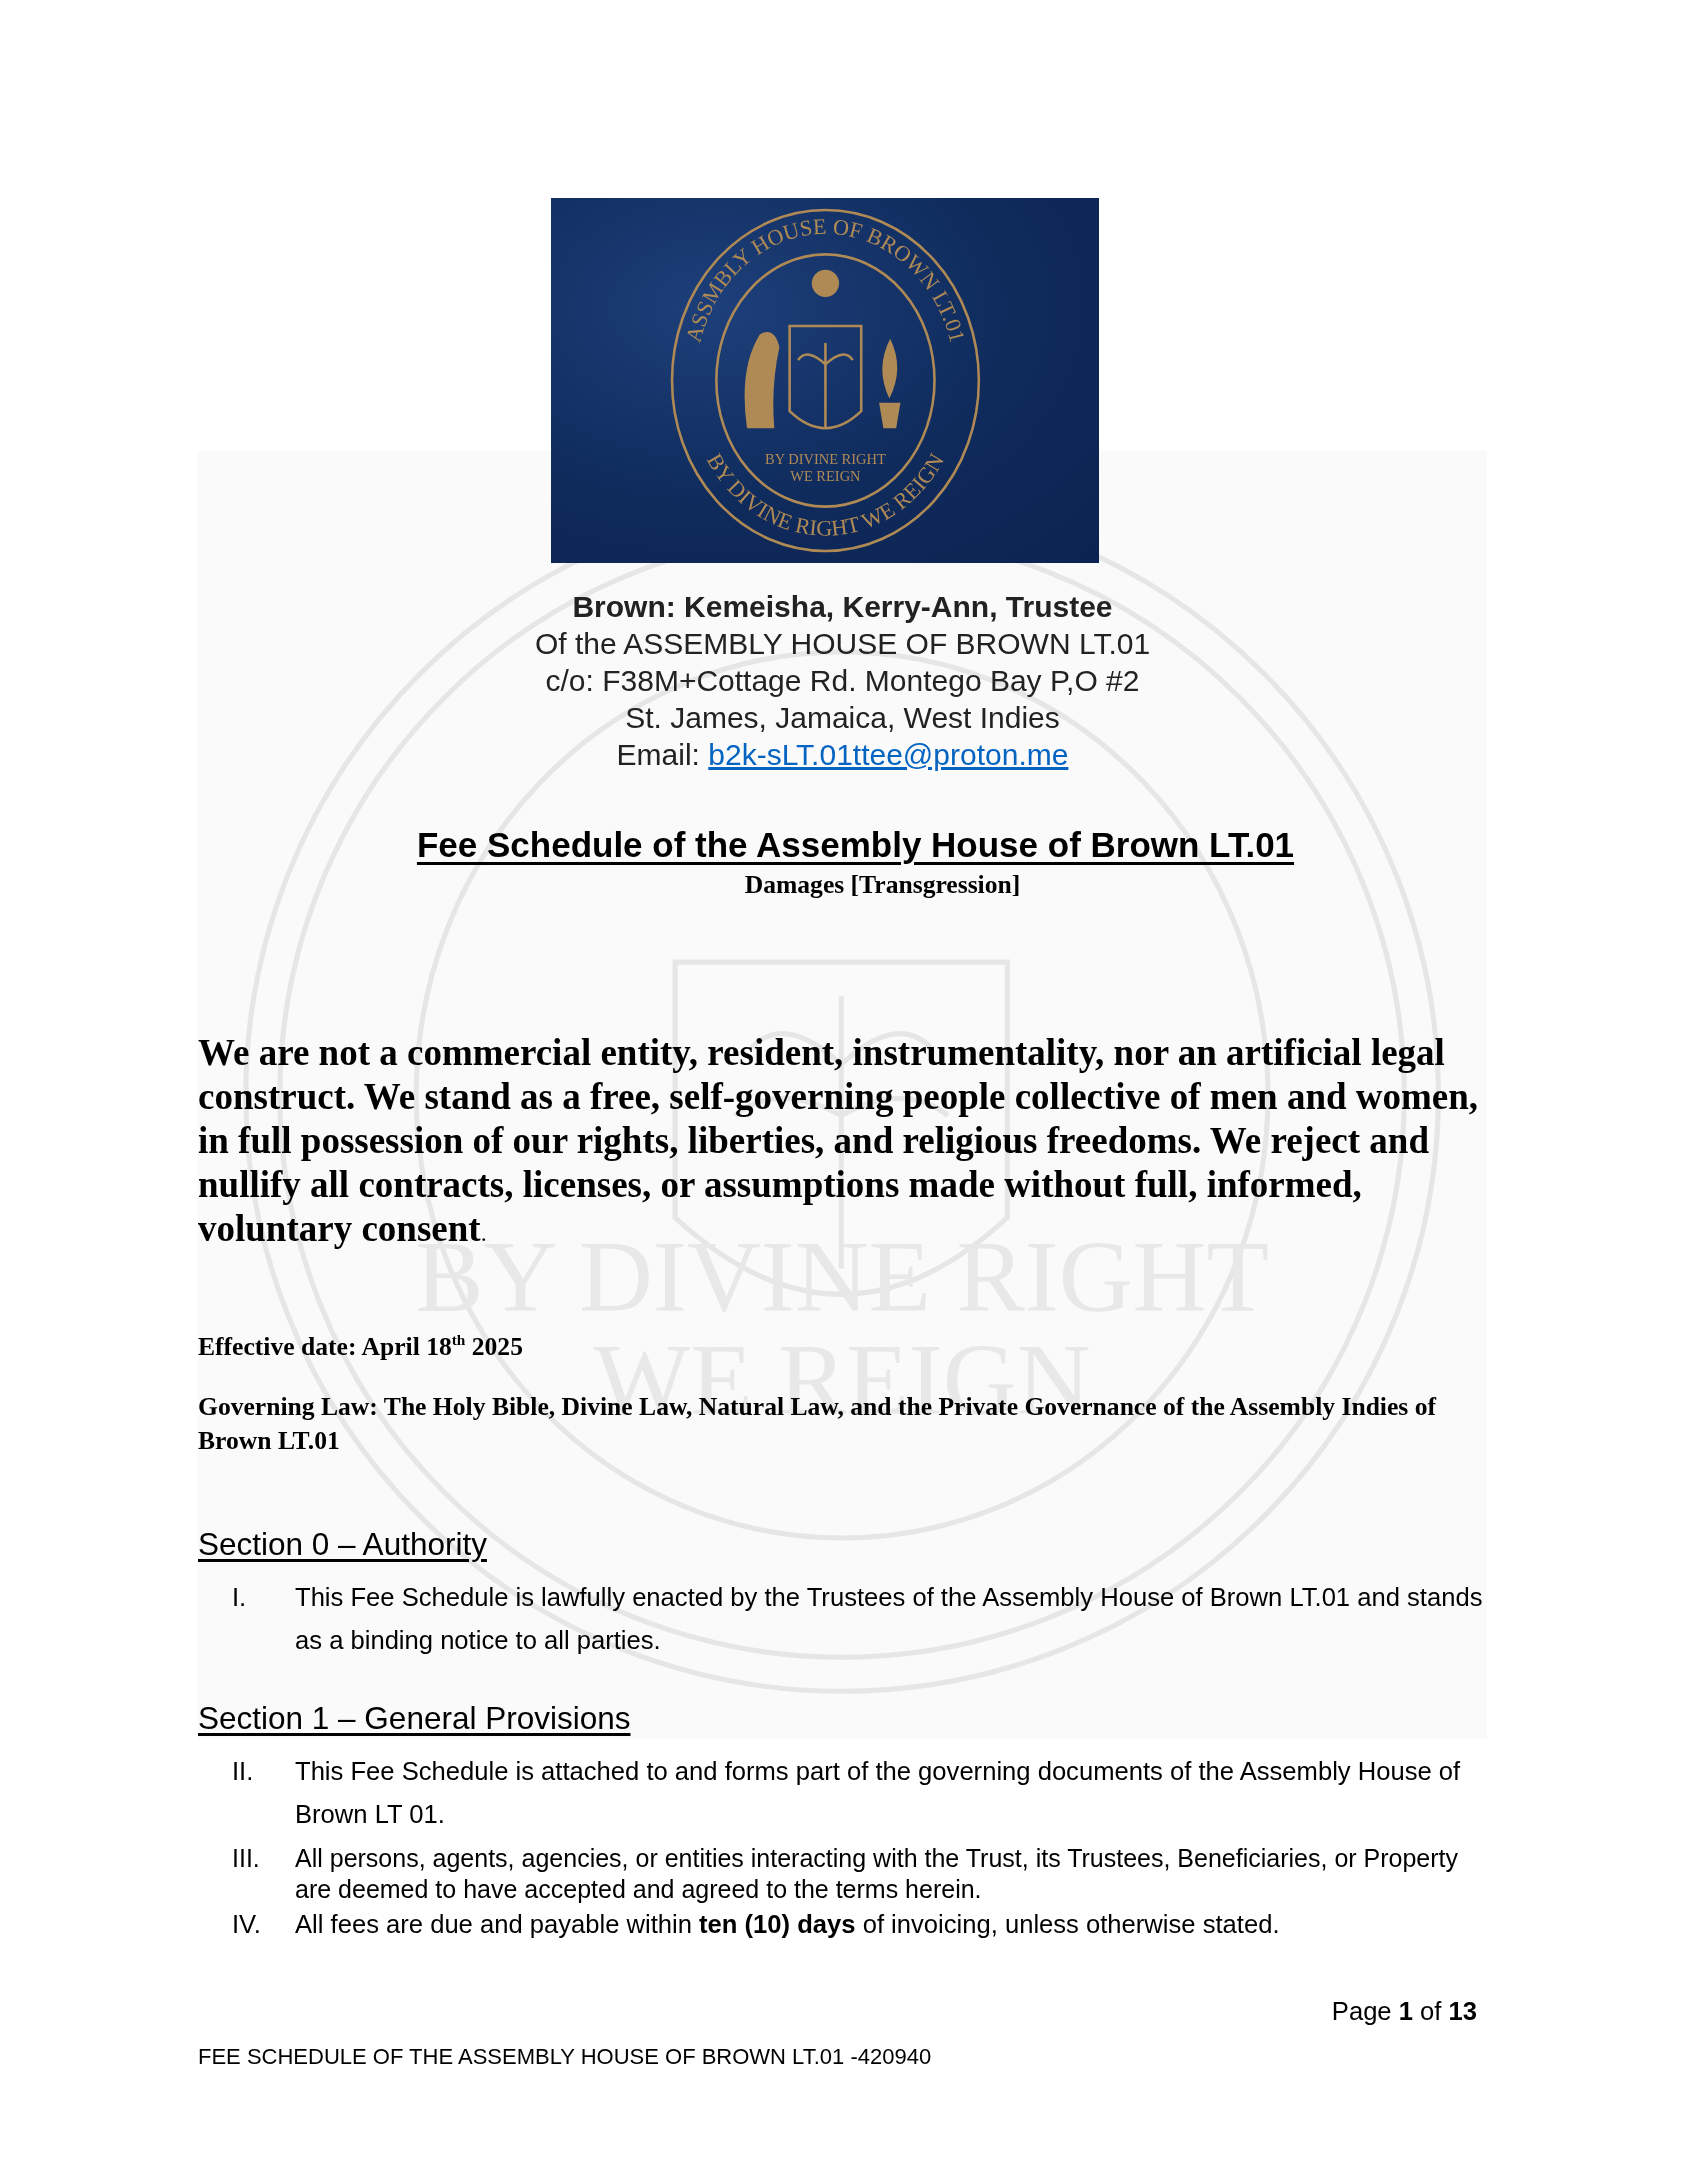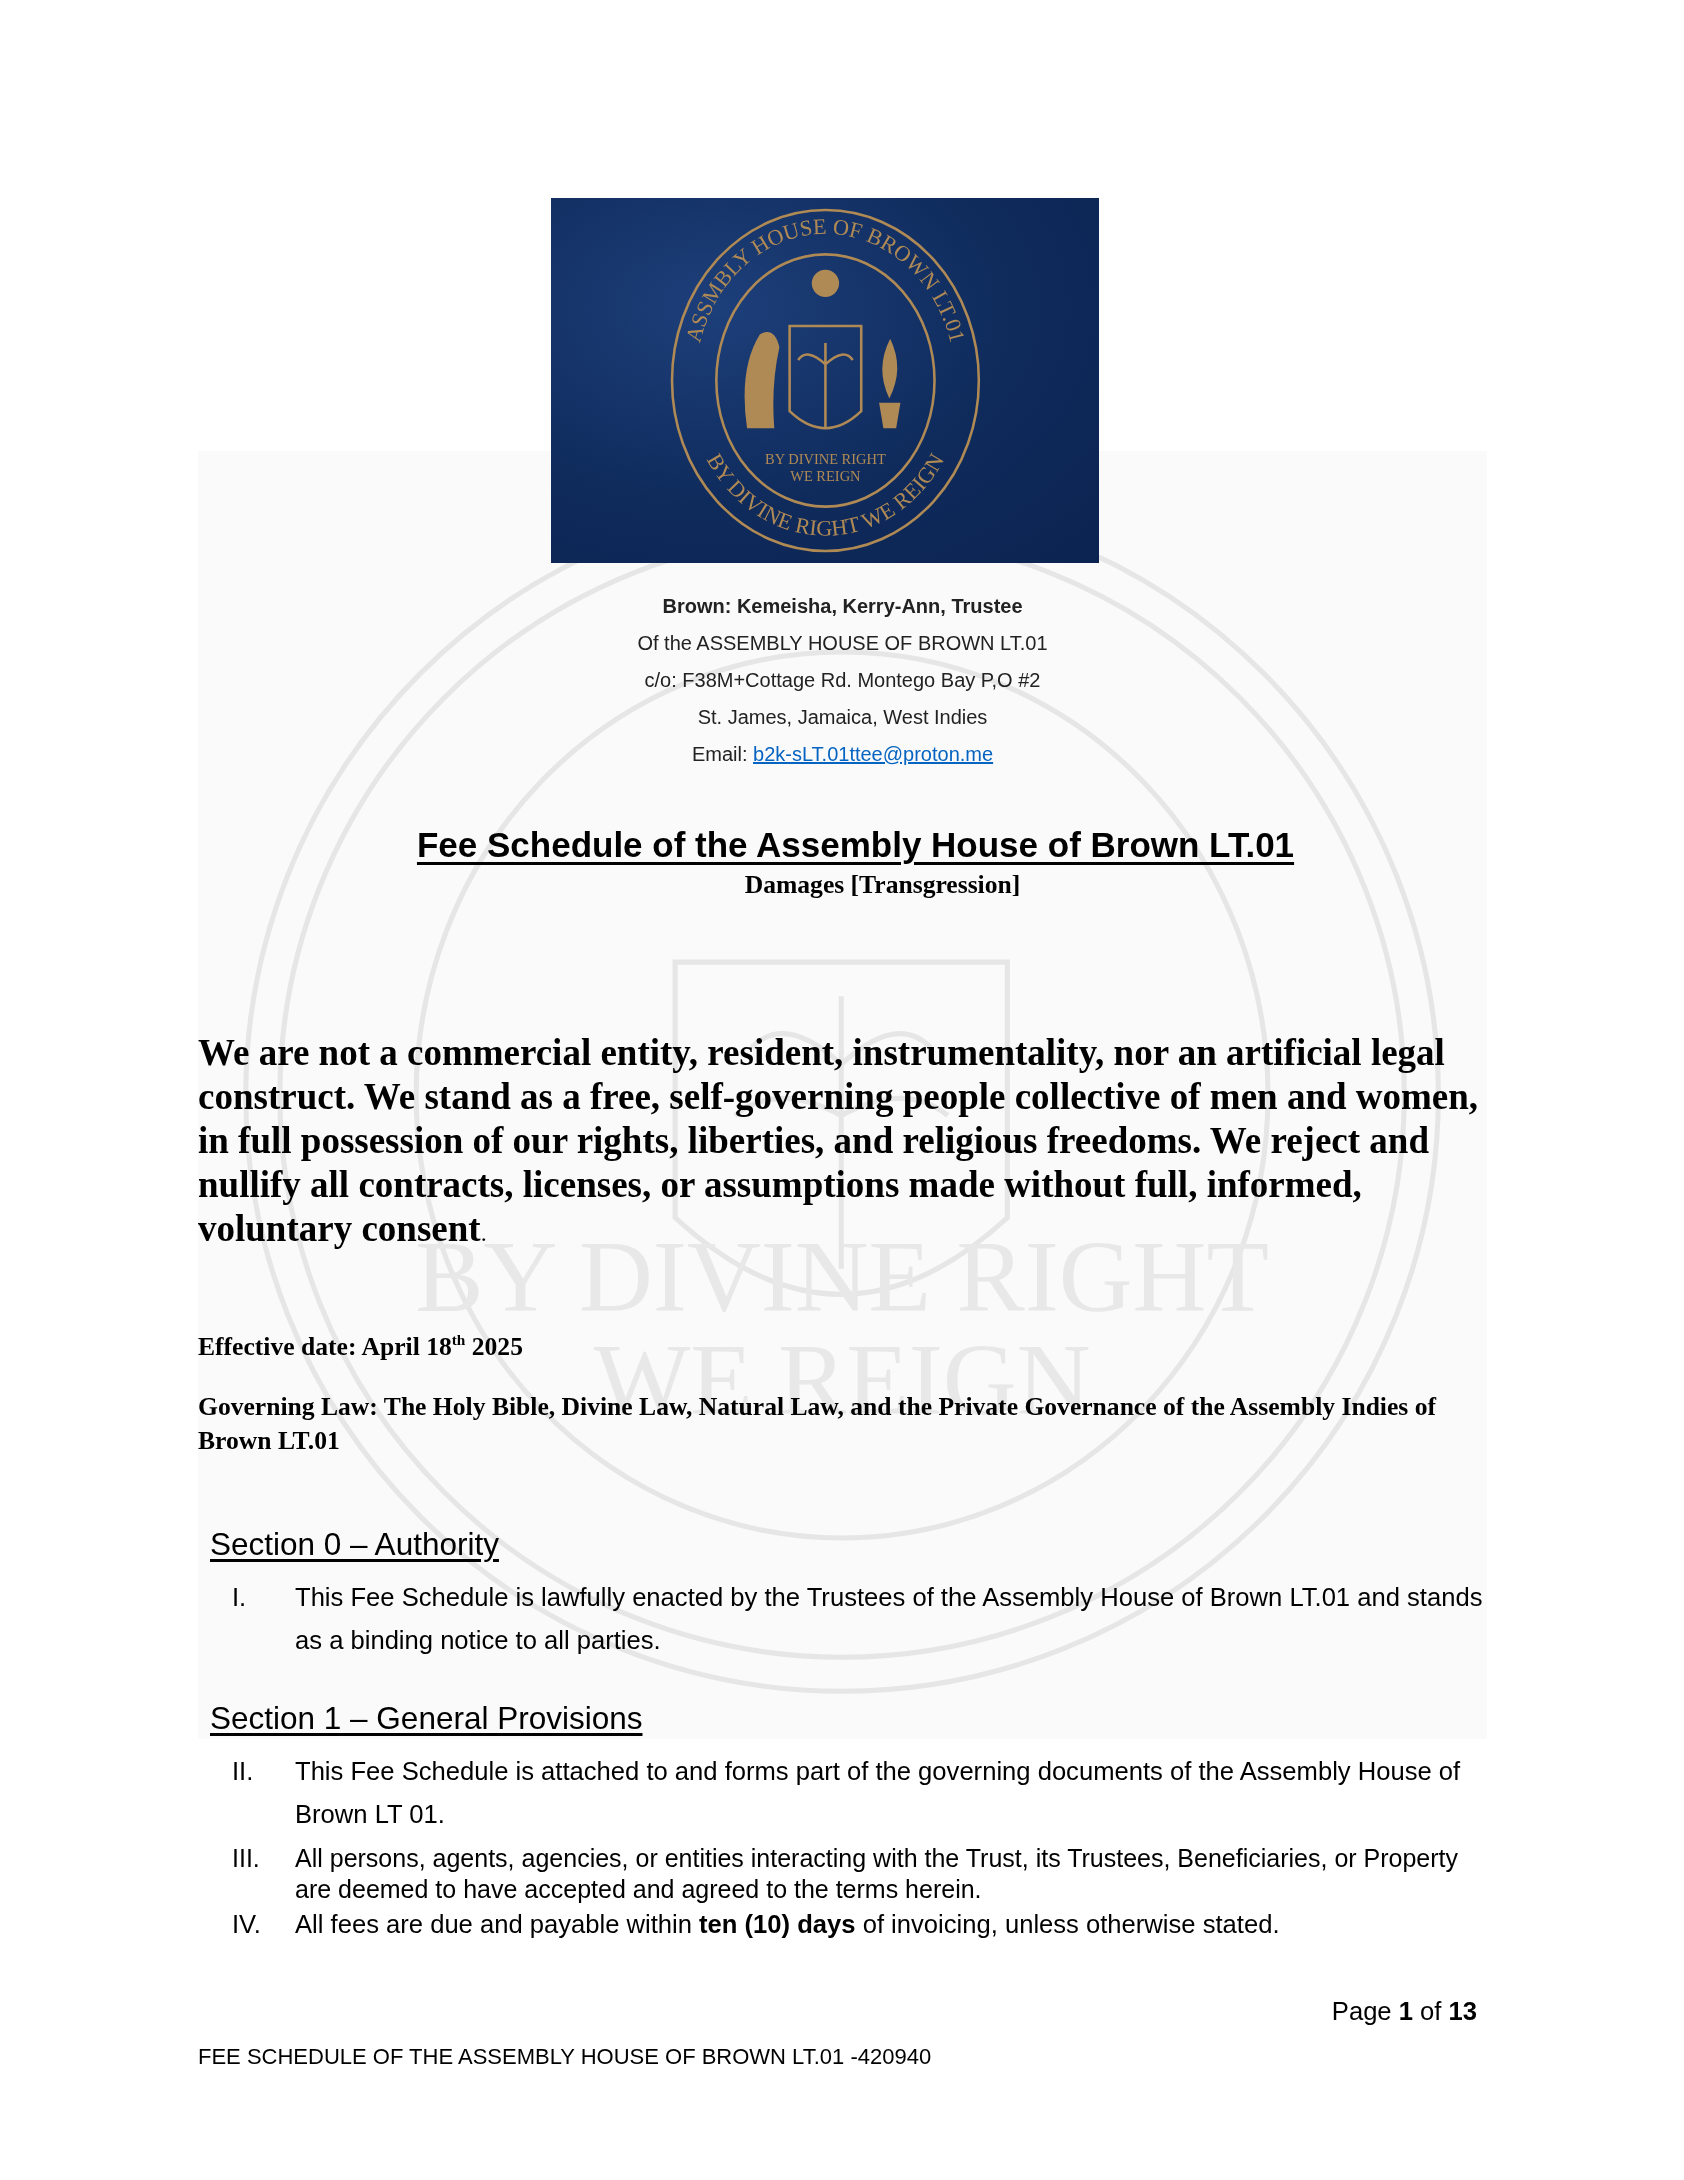--- a/index.html
+++ b/index.html
@@ -14,21 +14,21 @@
   }
   .watermark-svg { position: absolute; left: 198px; top: 451px; width: 1289px; height: 1288px; }
   .flag {
     position: absolute; left: 551px; top: 198px; width: 548px; height: 365px;
     background: radial-gradient(ellipse at 30% 30%, #1d3f7a 0%, #0f2b5c 55%, #0b2350 100%);
     overflow: hidden;
   }
   .flag svg { width: 100%; height: 100%; display: block; }
   .header-block {
     position: absolute; left: 0; width: 1685px; top: 588px; text-align: center;
-    font-family: "Liberation Sans", sans-serif; font-size: 20px; line-height: 37px; color: #222;
+    font-family: "Liberation Sans", sans-serif; font-size: 30px; line-height: 37px; color: #222;
   }
   .header-block .name { font-weight: bold; }
   .header-block a { color: #0563c1; text-decoration: underline; }
   .doc-title {
     position: absolute; left: 0; width: 1685px; top: 823px; text-align: center;
     font-family: "Liberation Sans", sans-serif; font-weight: bold; font-size: 35px; line-height: 43px;
     text-decoration: underline; text-decoration-thickness: 2.6px; text-underline-offset: 5.1px; padding-left: 13px;
   }
   .doc-subtitle {
     position: absolute; left: 0; width: 1685px; top: 869px; text-align: center;
@@ -40,21 +40,21 @@
   }
   .declaration .period { font-weight: normal; font-size: 24px; }
   .effective {
     position: absolute; left: 198px; top: 1324px; font-weight: bold; font-size: 25.6px; line-height: 31px;
   }
   .effective sup { font-size: 15.3px; }
   .governing {
     position: absolute; left: 198px; width: 1295px; top: 1390px; font-weight: bold; font-size: 25.6px; line-height: 34px;
   }
   .section-heading {
-    position: absolute; left: 210px; font-family: "Liberation Sans", sans-serif; font-size: 31.5px; line-height: 37px;
+    position: absolute; left: 198px; font-family: "Liberation Sans", sans-serif; font-size: 31.5px; line-height: 37px;
     text-decoration: underline; text-underline-offset: 4.3px;
   }
   .item {
     position: absolute; left: 198px; width: 1295px; display: flex;
     font-family: "Liberation Sans", sans-serif; font-size: 25.6px; line-height: 43px;
   }
   .item .num { width: 97px; flex: none; padding-left: 34px; box-sizing: border-box; }
   .item .txt { flex: 1; }
   .item.serif { font-family: Liberation Sans, sans-serif; font-size: 25px; line-height: 31px; }
   .page-num {

